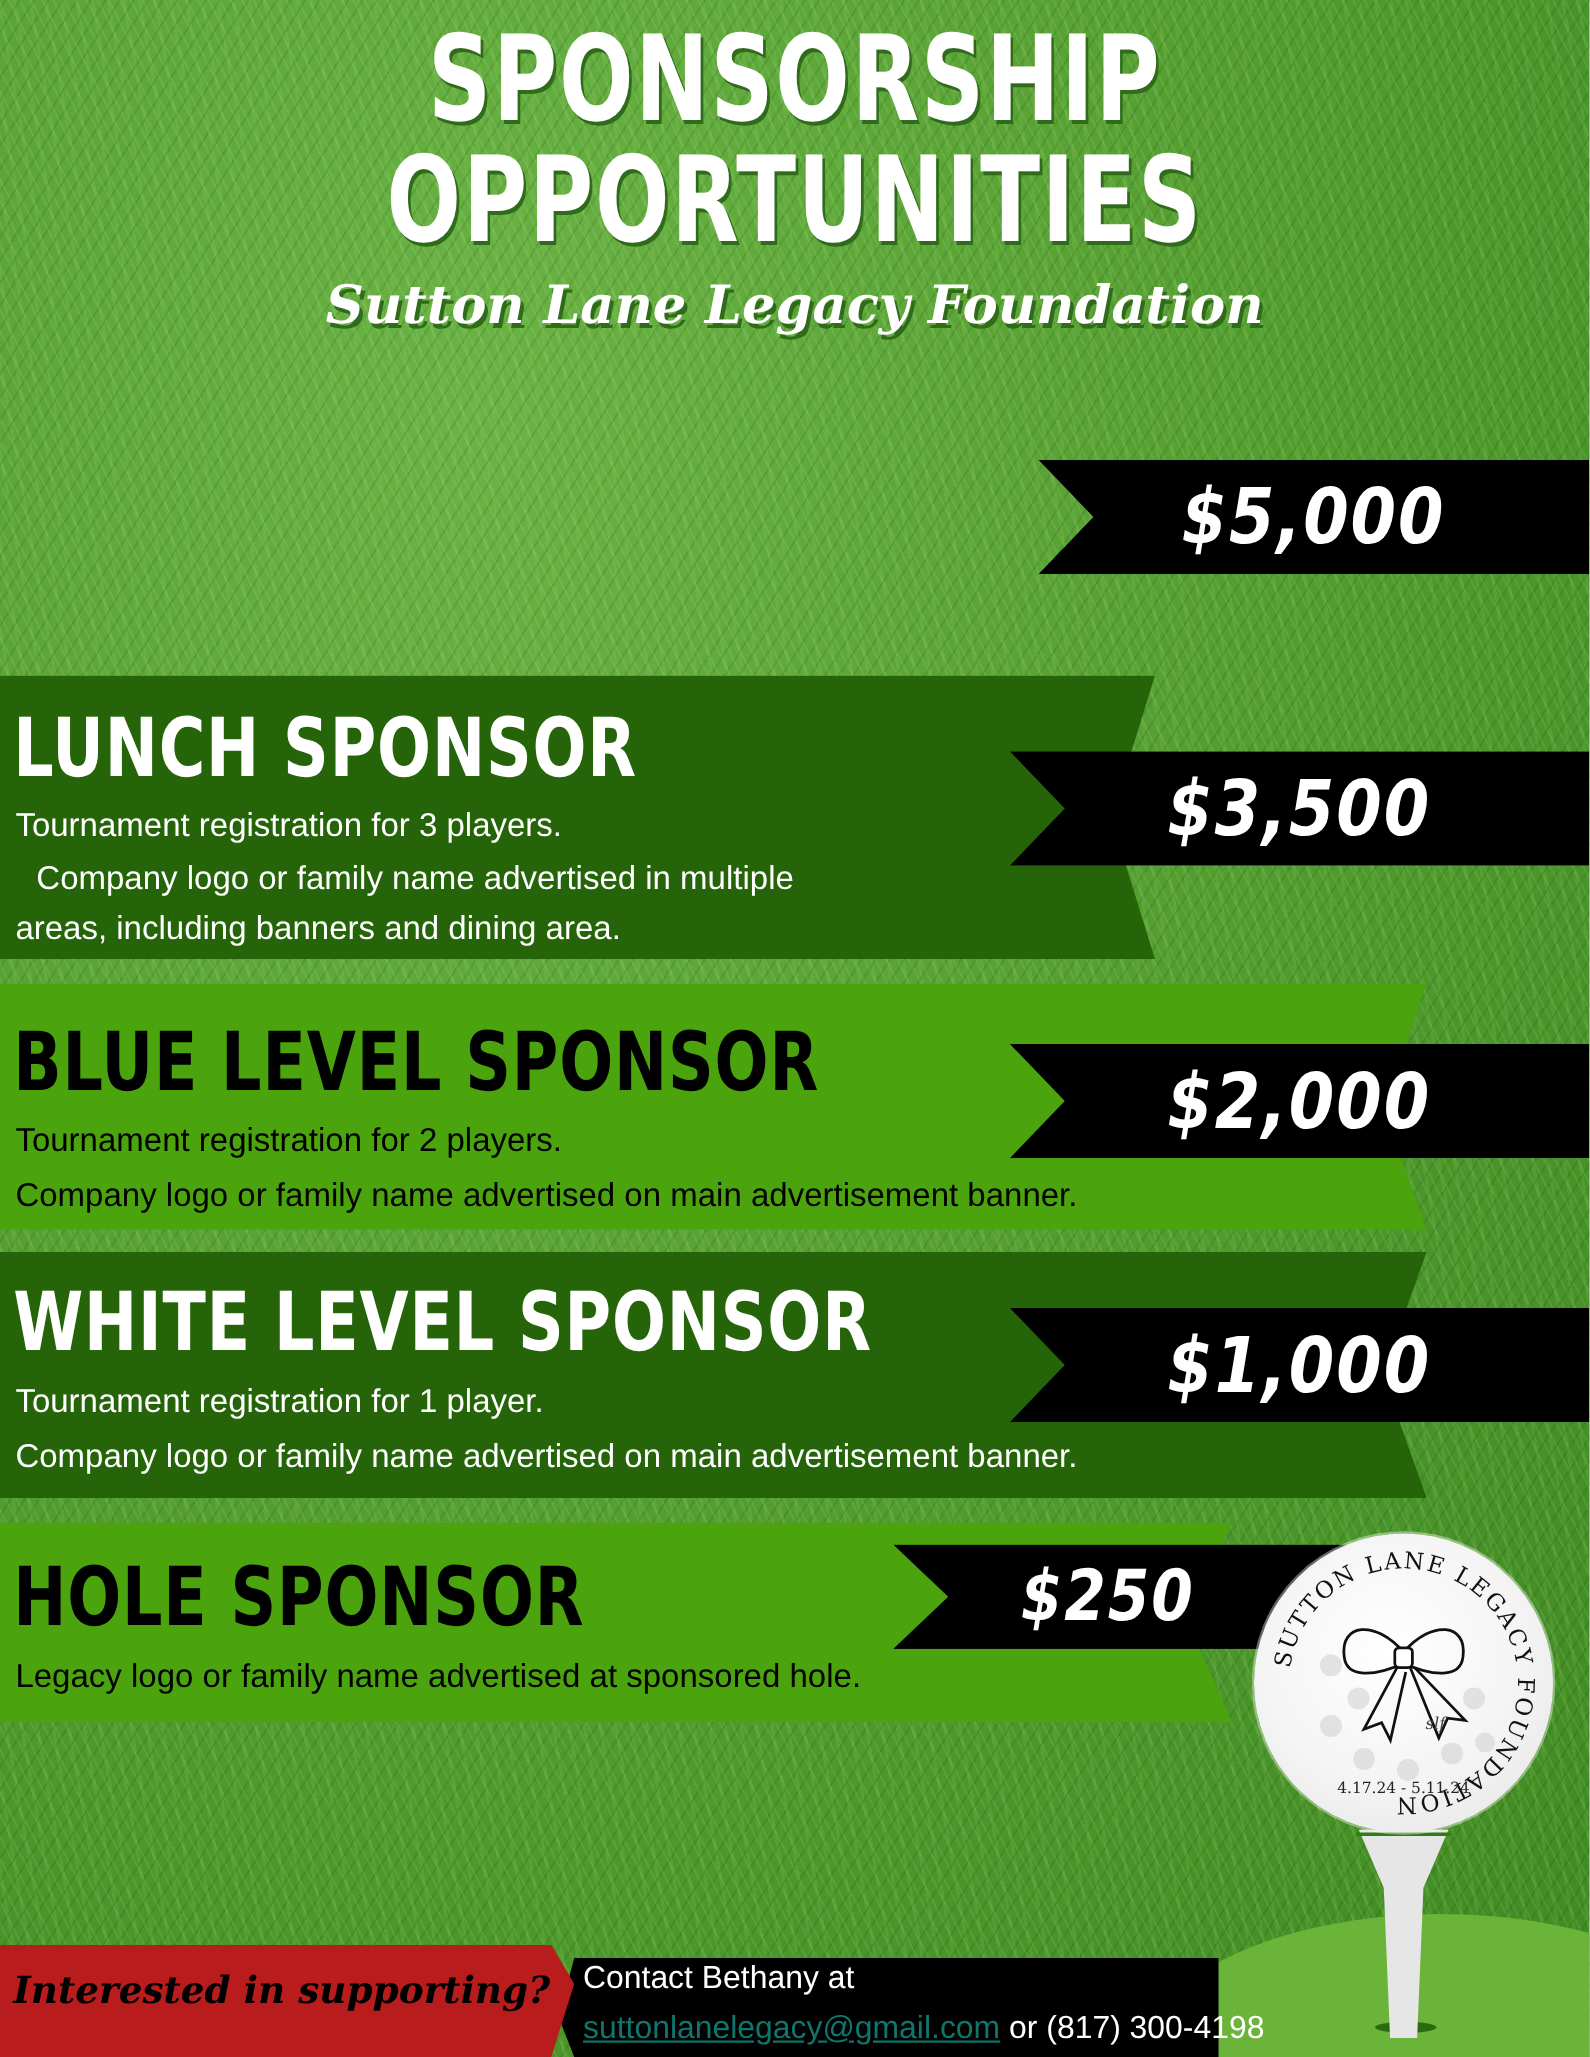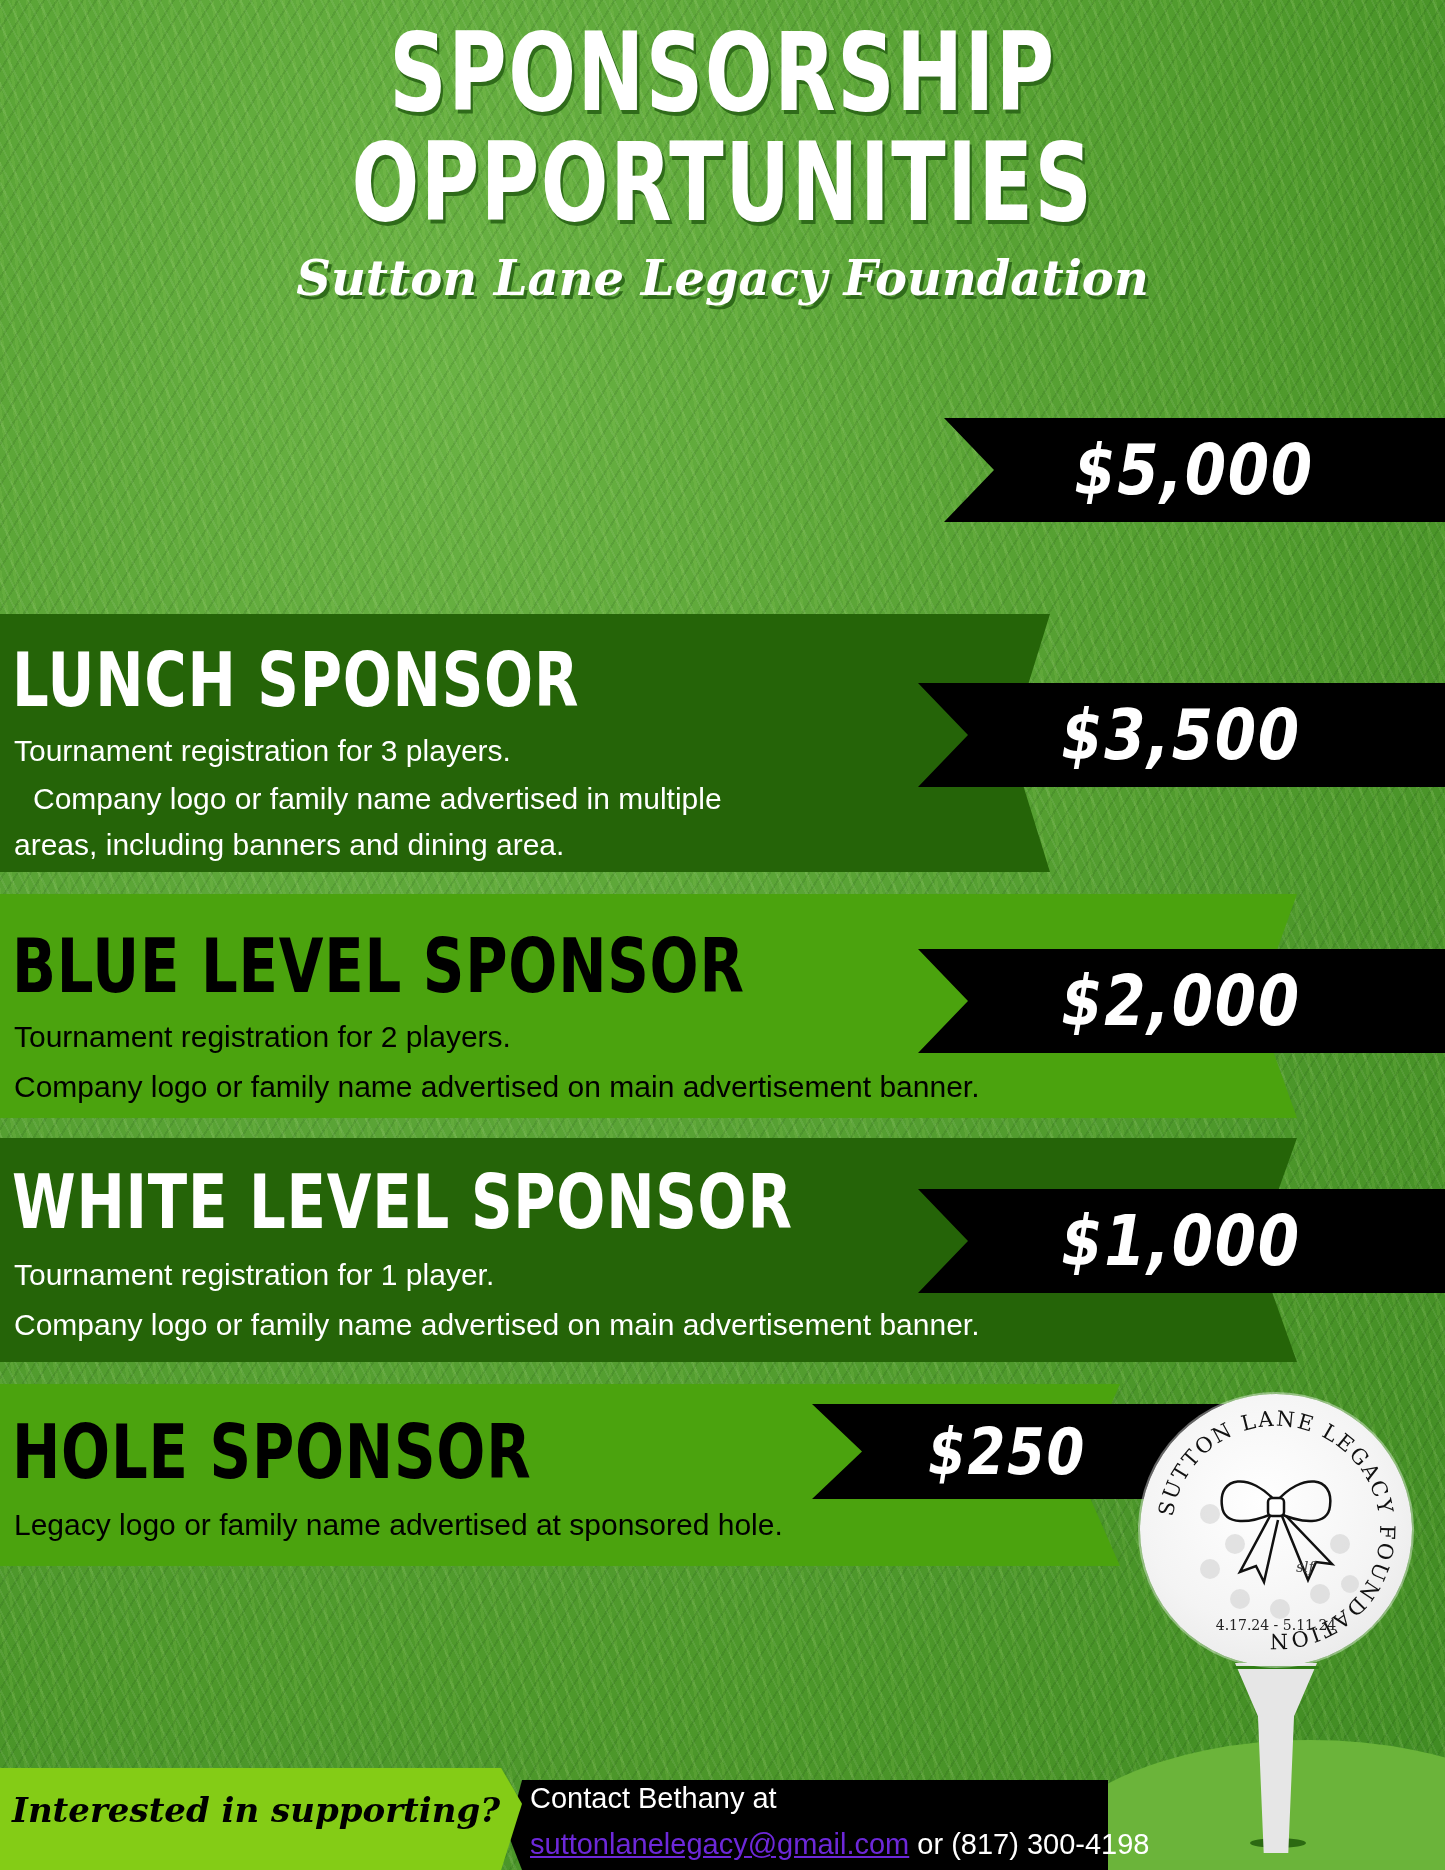--- a/index.html
+++ b/index.html
@@ -39,30 +39,30 @@
 
   .logo{position:absolute;left:1140px;top:1394px;width:272px;height:272px;border-radius:50%;
     background:radial-gradient(circle at 45% 40%, #ffffff 0%, #f4f4f4 55%, #e2e2e2 100%);
     box-shadow:0 0 0 2px rgba(255,255,255,0.4);}
   .tee{position:absolute;left:1235px;top:1663px;width:82px;height:190px;
     background:#e6e6e6;clip-path:polygon(0 0,100% 0,72% 28%,65% 100%,35% 100%,28% 28%);}
   .tee-ring{position:absolute;left:1233px;top:1666px;width:86px;height:3px;background:#2f7d15;border-radius:2px;}
   .green-mound{position:absolute;left:1040px;top:1740px;width:540px;height:260px;border-radius:50%;background:#6bb43a;}
   .hole{position:absolute;left:1250px;top:1838px;width:56px;height:10px;border-radius:50%;background:#2c6a12;}
 
-  .cta-white{position:absolute;left:0;top:1768px;width:522px;height:102px;background:#84cc16;
+  .cta-white{position:absolute;left:0;top:1768px;width:522px;height:102px;background:#b91c1c;
     border-top-right-radius:12px;
     clip-path:polygon(0 0,96% 0,100% 35%,96% 100%,0 100%);}
   .cta-white span{position:absolute;left:12px;top:22px;font-family:"DejaVu Serif","Liberation Serif",serif;
     font-style:italic;font-weight:bold;font-size:34px;color:#000;white-space:nowrap;}
   .cta-black{position:absolute;left:508px;top:1780px;width:600px;height:90px;background:#000;
     clip-path:polygon(14px 0,100% 0,100% 100%,14px 100%,0 60%);}
   .contact{position:absolute;left:530px;top:1775px;color:#fff;font-family:"Liberation Sans",sans-serif;
     font-size:29px;line-height:46px;white-space:nowrap;}
-  .contact a{color:#6d28d9;text-decoration:underline;}
+  .contact a{color:#0f766e;text-decoration:underline;}
 </style>
 </head>
 <body>
 
 <div class="poster">
 
   <div class="headline h1">SPONSORSHIP</div>
   <div class="headline h2">OPPORTUNITIES</div>
   <div class="subtitle">Sutton Lane Legacy Foundation</div>
 

